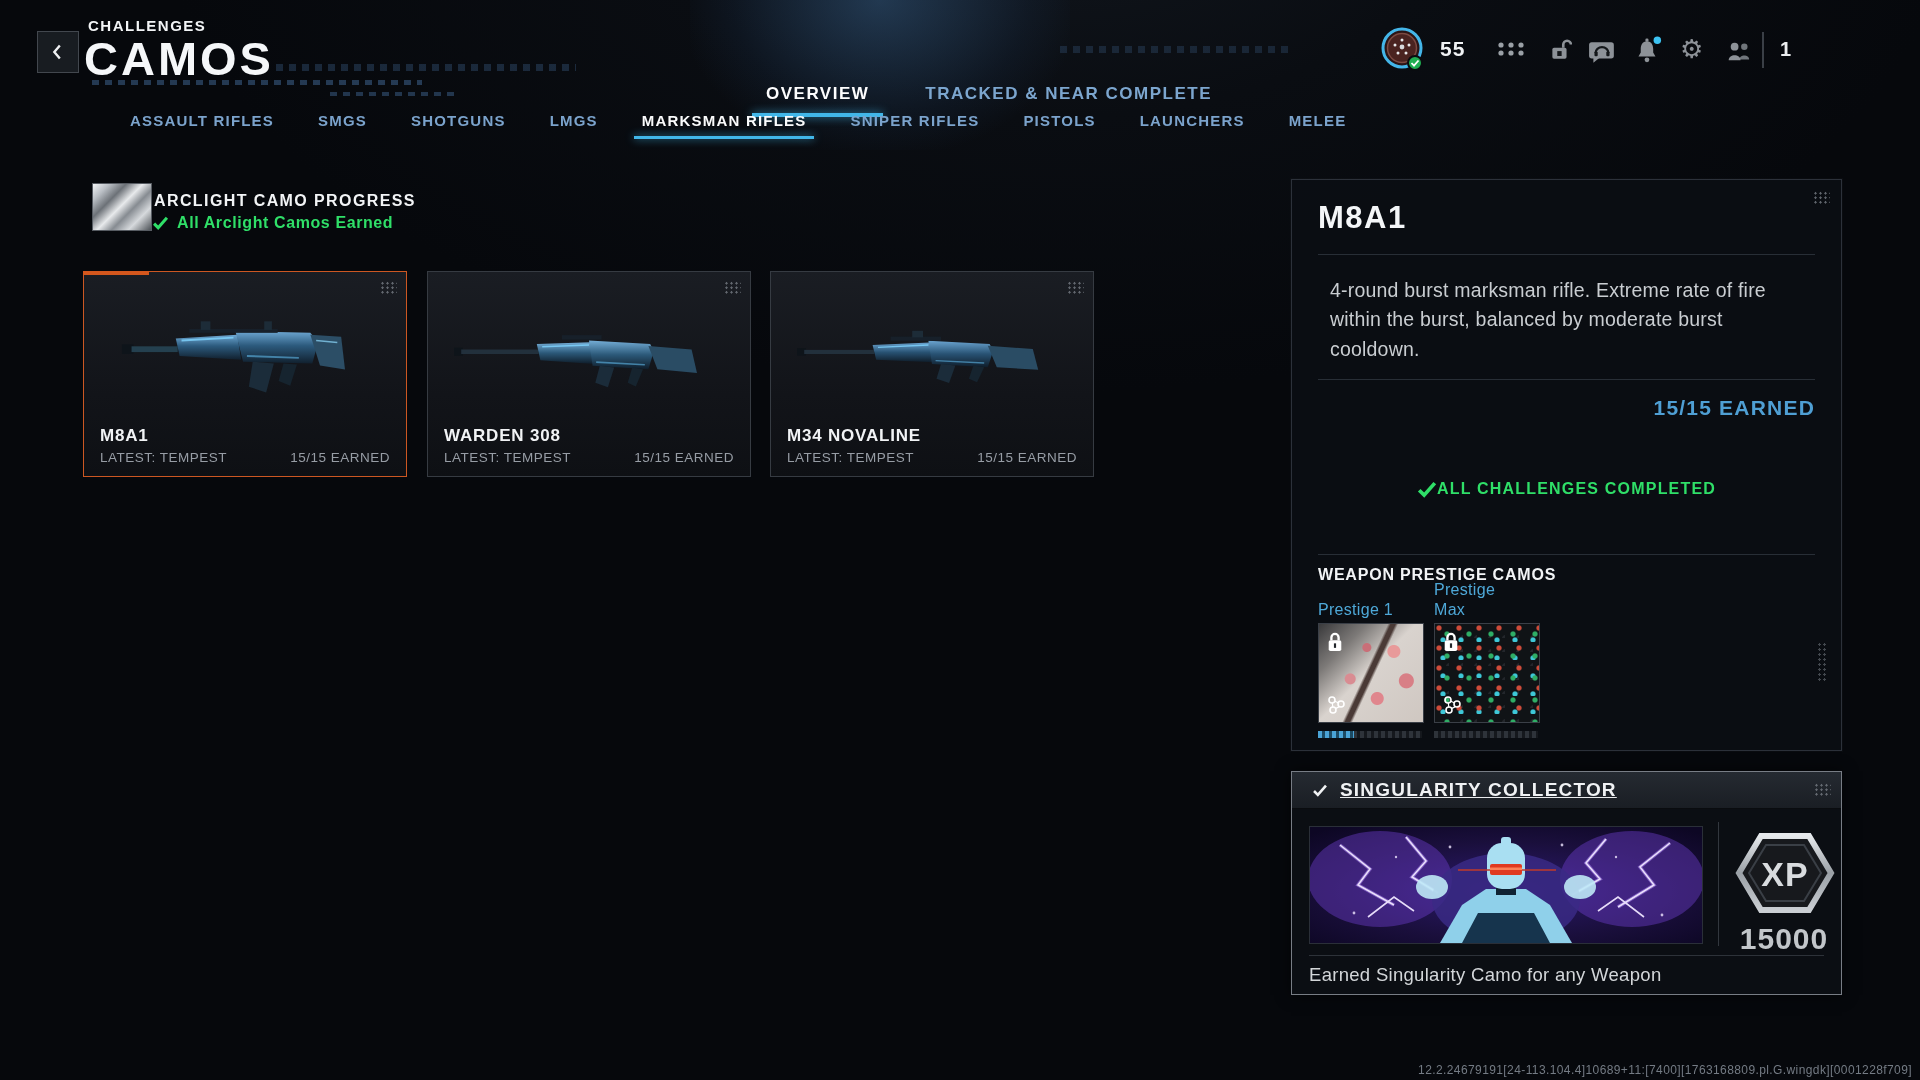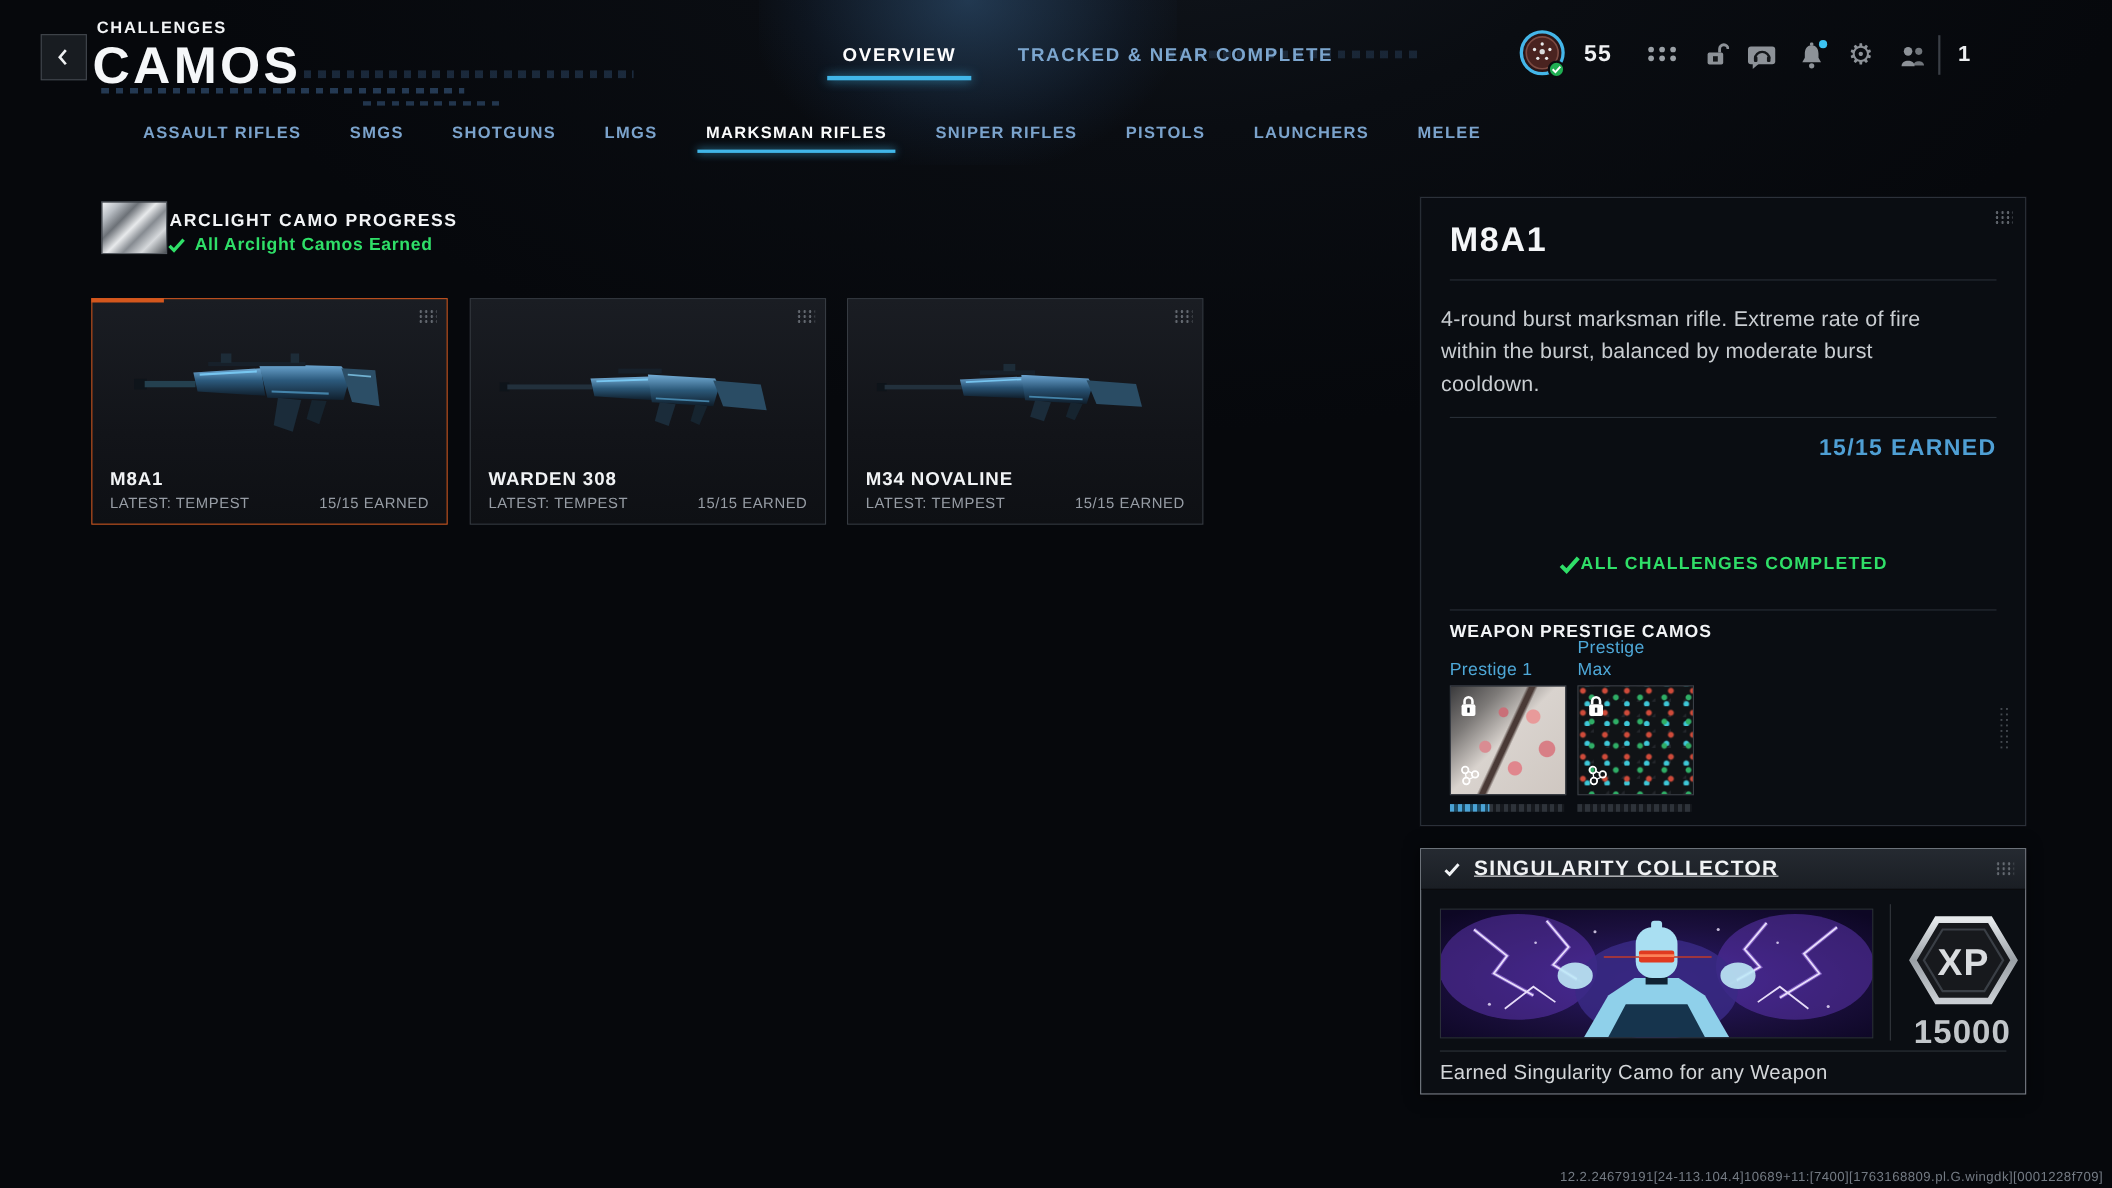--- a/index.html
+++ b/index.html
@@ -15,21 +15,21 @@
     display:flex;align-items:center;justify-content:center;cursor:pointer;}
   .eyebrow{left:88px;top:17px;font-size:15px;font-weight:700;letter-spacing:1.5px;color:#f2f4f6;}
   .page-title{left:84px;top:31px;font-size:47px;font-weight:700;letter-spacing:3px;color:#f5f7f9;}
   .glitch{background:repeating-linear-gradient(90deg,rgba(96,156,225,.6) 0 7px,transparent 7px 13px);}
   .g1{left:92px;top:80px;width:330px;height:5px;opacity:.55;}
   .g2{left:276px;top:64px;width:300px;height:7px;opacity:.35;}
   .g3{left:330px;top:92px;width:130px;height:4px;opacity:.5;}
   .g4{left:1060px;top:46px;width:230px;height:7px;opacity:.28;}
 
   .nav-tabs{left:766px;top:40px;display:flex;gap:56px;align-items:center;}
-  .nav-tab{font-size:17px;font-weight:700;letter-spacing:1.5px;color:#7ca6cf;cursor:pointer;position:relative;}
+  .nav-tab{font-size:17px;font-weight:700;letter-spacing:1.5px;color:#7ca6cf;cursor:pointer;position:relative;margin-top:44px;}
   .nav-tab.active{color:#fdfdfe;}
   .nav-tab.active::after{content:'';position:absolute;left:-14px;right:-14px;bottom:-13px;height:4px;
     background:#41b6e8;box-shadow:0 0 10px rgba(65,182,232,.8);}
 
   .emblem{left:1380px;top:26px;}
   .level{left:1440px;top:37px;font-size:21px;font-weight:700;color:#f0f2f4;letter-spacing:1px;}
   .topicon{top:40px;display:flex;align-items:center;justify-content:center;cursor:pointer;}
   .gear-glyph{font-size:26px;color:#8d9298;line-height:1;}
   .top-divider{left:1762px;top:32px;width:2px;height:36px;background:#3a3f46;}
   .party-count{left:1780px;top:38px;font-size:20px;font-weight:700;color:#eceef0;}
@@ -60,24 +60,24 @@
   .card-earned{position:absolute;right:16px;bottom:11px;font-size:13.5px;letter-spacing:.5px;color:#979da5;}
   .dots{width:17px;height:13px;opacity:.75;
     background-image:radial-gradient(#7c828a 1.1px,transparent 1.3px);background-size:5px 4.5px;}
 
   
   .detail{left:1291px;top:179px;width:549px;height:570px;background:rgba(11,14,19,.94);
     border:1px solid #2c313a;box-shadow:0 0 0 1px rgba(255,255,255,.02);}
   .detail .dots{position:absolute;right:11px;top:11px;}
   .d-title{position:absolute;left:26px;top:20px;font-size:31px;font-weight:700;letter-spacing:1.5px;color:#f4f6f8;}
   .hr{position:absolute;left:26px;right:26px;height:1px;background:#39404a;opacity:.65;}
-  .d-desc{position:absolute;left:18px;top:96px;width:478px;font-size:19.5px;line-height:1.5;color:#c9cdd1;letter-spacing:.2px;}
+  .d-desc{position:absolute;left:38px;top:96px;width:478px;font-size:19.5px;line-height:1.5;color:#c9cdd1;letter-spacing:.2px;}
   .d-earned{position:absolute;right:26px;top:216px;font-size:21px;font-weight:700;letter-spacing:1.2px;color:#4f9fd4;}
   .d-complete{position:absolute;left:0;right:0;top:300px;display:flex;align-items:center;justify-content:center;
-    font-size:16px;font-weight:600;letter-spacing:1.2px;color:#2fdf68;margin-top:24px;}
+    font-size:16px;font-weight:600;letter-spacing:1.2px;color:#2fdf68;}
   .d-prestige-h{position:absolute;left:26px;top:386px;font-size:16px;font-weight:700;letter-spacing:.8px;color:#f2f4f6;}
   .p-row{position:absolute;left:26px;top:392px;display:flex;gap:12px;}
   .p-col{width:104px;display:flex;flex-direction:column;}
   .p-label{height:48px;display:flex;align-items:flex-end;font-size:16px;line-height:1.25;color:#4ea8d8;
     letter-spacing:.3px;max-width:88px;}
   .p-thumb{position:relative;width:104px;height:98px;border:1px solid #3a3f47;margin-top:3px;cursor:pointer;}
   .p-lock{position:absolute;left:7px;top:7px;}
   .p-tri{position:absolute;left:7px;bottom:7px;}
   .p-bar{position:relative;width:104px;height:7px;margin-top:8px;overflow:hidden;
     background:repeating-linear-gradient(90deg,#2e333a 0 4px,#151string 0, #15181d 4px 7px);

